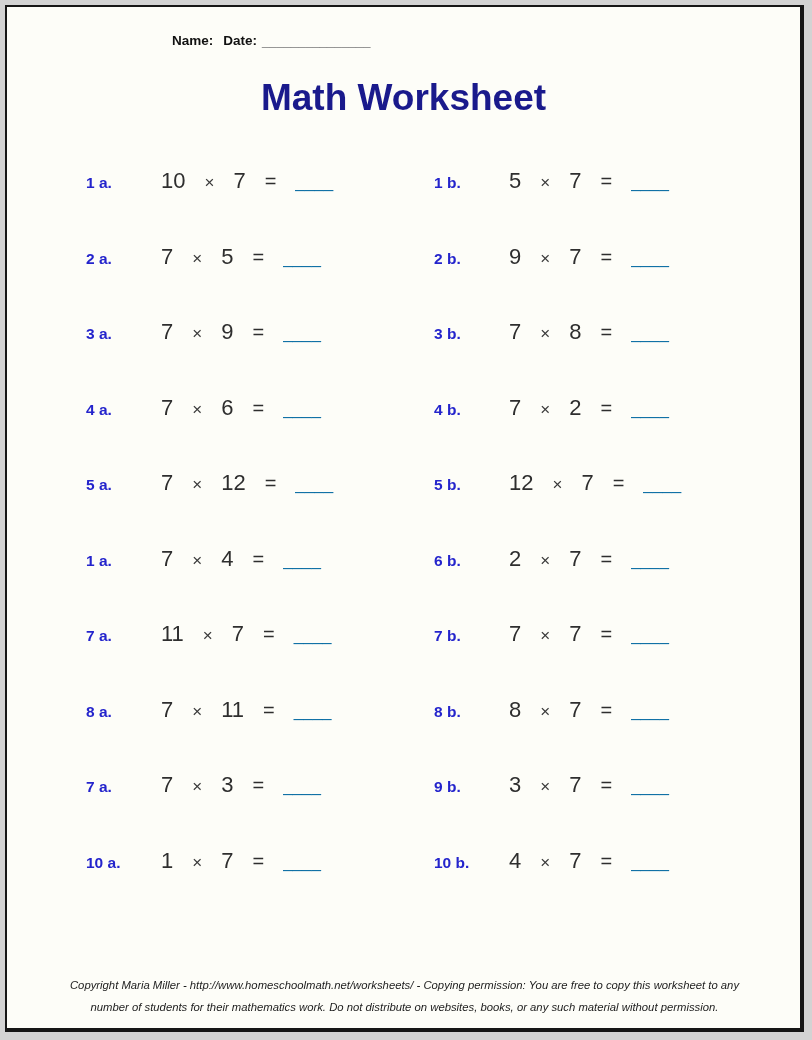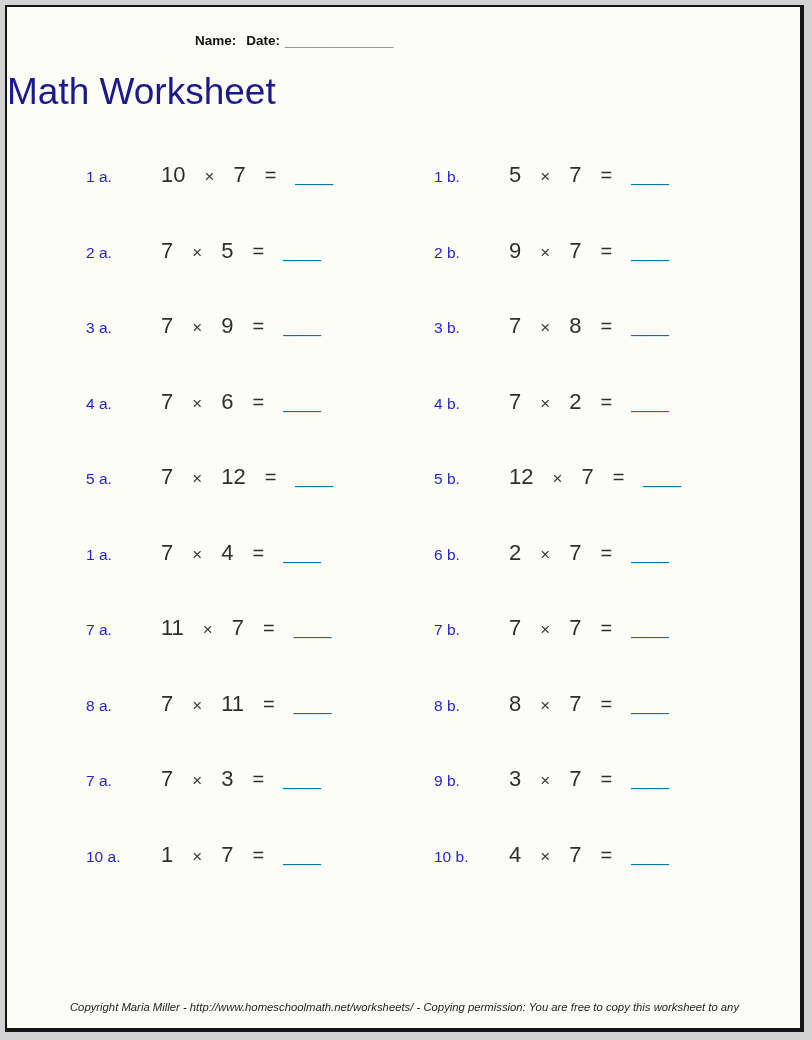--- a/index.html
+++ b/index.html
@@ -21,37 +21,37 @@
     background:var(--page-bg);
     border:2px solid #161616;
     border-right-width:4px;border-bottom-width:4px;
   }
   .header{
     margin-top:26px;padding-left:165px;
     display:flex;align-items:baseline;
     font-size:13.5px;color:#111;
     white-space:nowrap;
   }
-  .hlabel{font-weight:bold;margin-left:23px;}
+  .hlabel{font-weight:bold;}
   .hline{color:#828282;font-size:13px;margin-left:5px;white-space:pre;}
   .date-label{margin-left:10px;}
   .title{
-    margin-top:24px;
-    font-size:37px;font-weight:normal;line-height:40px;
+    margin-top:30px;text-align:center;
+    font-size:37px;font-weight:bold;line-height:40px;
     color:var(--title-color);
   }
   .grid{
     margin-top:50px;padding-left:79px;
     display:grid;grid-template-columns:348px 1fr;
     grid-auto-rows:75.5px;
   }
   .cell{display:flex;align-items:baseline;}
   .plabel{
     flex:0 0 75px;width:75px;
-    color:var(--num-color);font-weight:normal;font-size:15.5px;
+    color:var(--num-color);font-weight:bold;font-size:15.5px;
   }
   .pexpr{
     display:flex;align-items:baseline;gap:19px;
     font-size:22px;color:var(--text-color);
   }
   .op{font-size:17px;color:#3a3a3a;}
   .eq{font-size:20px;}
   .blank{font-size:17px;color:#0369a1;}
   .footer{
     position:absolute;left:2px;right:0;bottom:10px;
@@ -289,15 +289,16 @@
       <span class="op">×</span>
       <span class="f2">7</span>
       <span class="eq">=</span>
       <span class="blank">____</span>
     </span>
   </div>
 </div>
 
   <div class="footer">
     <div>Copyright Maria Miller - http://www.homeschoolmath.net/worksheets/ - Copying permission: You are free to copy this worksheet to any</div>
+    <div>number of students for their mathematics work. Do not distribute on websites, books, or any such material without permission.</div>
   </div>
 
 </div>
 
 </body></html>

